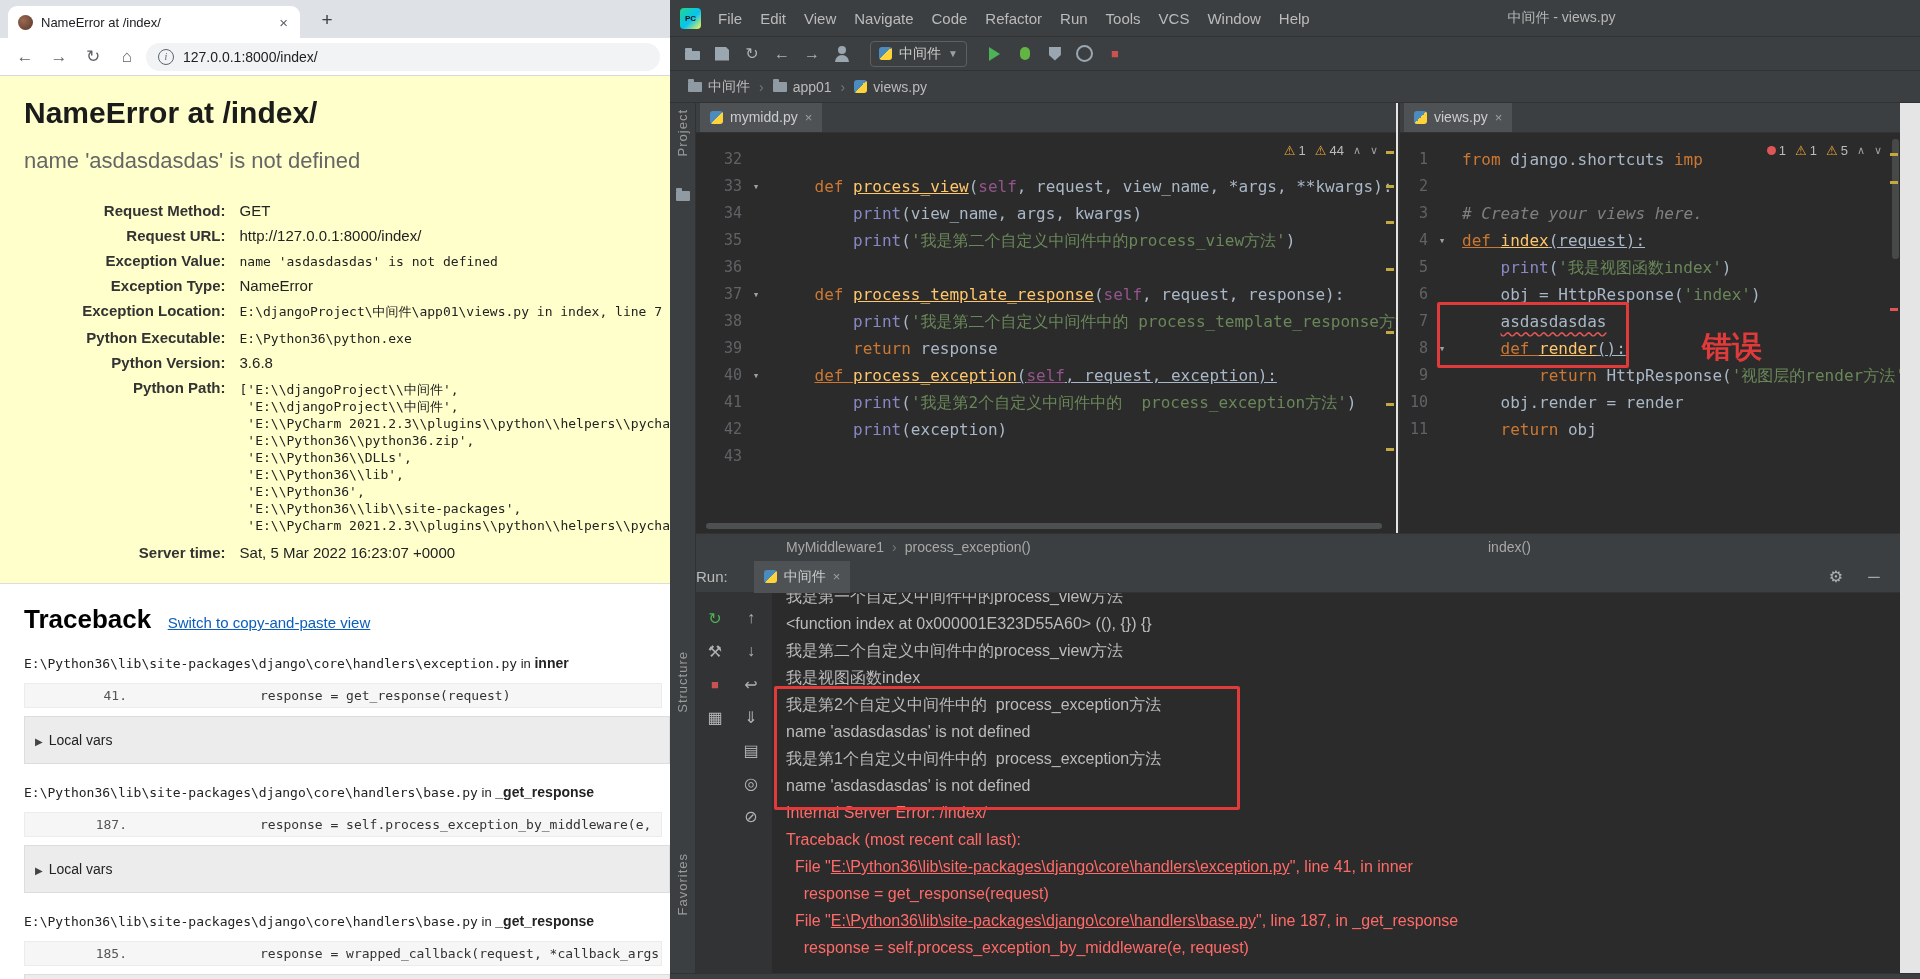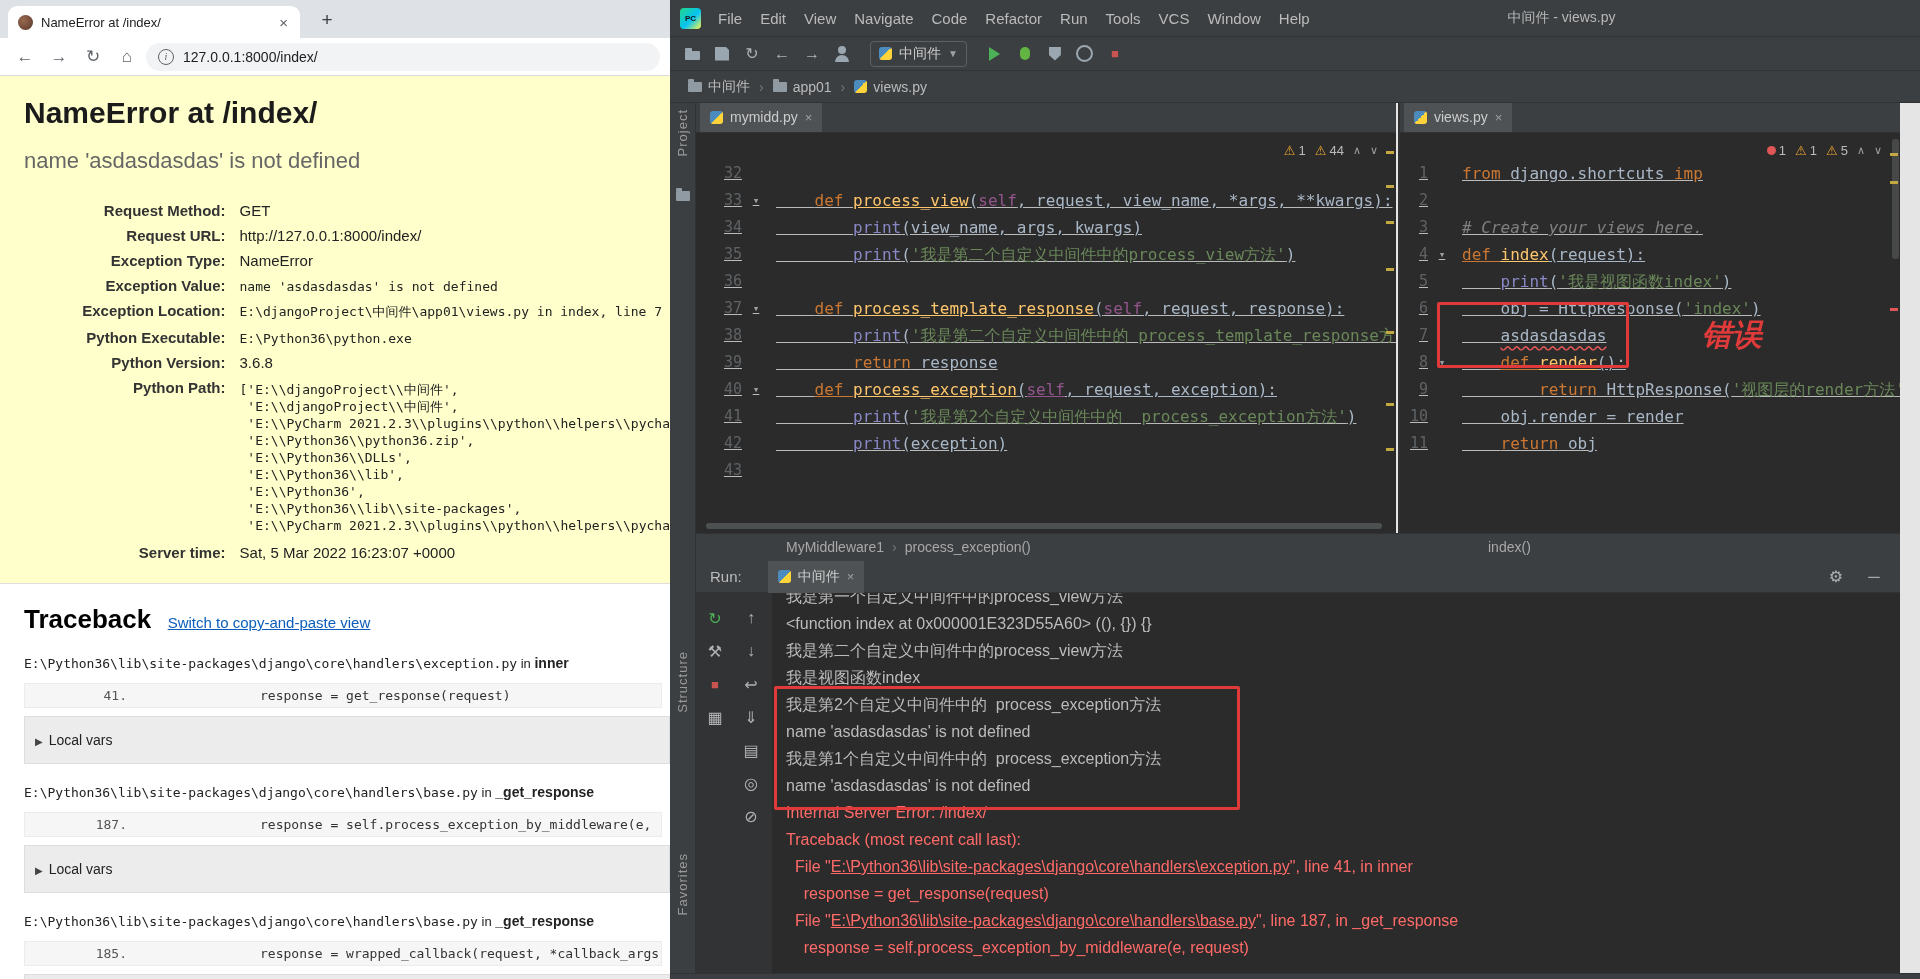--- a/index.html
+++ b/index.html
@@ -66,21 +66,21 @@
   .stripe-right{position:absolute;right:0;top:37px;bottom:6px;width:20px;background:#3c3f41;border-left:1px solid #323232;}
   .stripe-right .vtext{left:3px;}
 
   .editor-area{position:absolute;left:26px;top:103px;width:1204px;height:458px;}
   .pane{position:absolute;top:0;bottom:0;background:#2b2b2b;overflow:hidden;}
   .pane-left{left:0;width:700px;}
   .pane-right{left:702px;right:0;border-left:2px solid #323232;}
   .etabs{height:30px;background:#3c3f41;border-bottom:1px solid #323232;display:flex;align-items:flex-end;}
   .etab{display:flex;align-items:center;gap:7px;background:#4e5254;padding:0 10px;font-size:14px;color:#ccc;height:30px;margin-left:4px;}
   .etab-close{color:#9da0a3;font-size:13px;}
-  .code{position:absolute;top:30px;left:0;right:0;bottom:28px;overflow:hidden;padding-top:27px;font-family:"DejaVu Sans Mono",monospace;font-size:16px;line-height:27px;text-decoration:underline;}
+  .code{position:absolute;top:30px;left:0;right:0;bottom:28px;overflow:hidden;padding-top:13px;font-family:"DejaVu Sans Mono",monospace;font-size:16px;line-height:27px;}
   .cl{display:flex;height:27px;white-space:pre;}
   .gut{flex:0 0 52px;text-align:right;color:#606366;font-size:15px;padding-right:6px;}
   .pane-right .gut{flex:0 0 34px;}
   .fold{flex:0 0 16px;color:#9da0a3;font-size:11px;text-align:center;line-height:27px;}
   .ct{padding-left:12px;}
   .tk-t{color:#a9b7c6}.tk-k{color:#cc7832}.tk-f{color:#ffc66b}.tk-g{color:#6a8759}
   .tk-c{color:#808080;font-style:italic}.tk-s{color:#94558d}.tk-b{color:#8888c6}
   .tk-u{text-decoration:underline;}
   .tk-sq{text-decoration:underline;text-decoration-style:wavy;text-decoration-color:#e05656;text-underline-offset:4px;}
   .insp{position:absolute;top:38px;right:12px;display:flex;align-items:center;gap:9px;font-size:13px;color:#bbb;background:rgba(43,43,43,.85);padding:2px 6px;}
@@ -92,21 +92,21 @@
   .vscroll{position:absolute;right:1px;top:36px;width:7px;height:120px;border-radius:3px;background:#5a5d5e;opacity:.6;}
   .mark{position:absolute;right:2px;width:8px;height:3px;background:#c4a943;}
   .mark.red{background:#e05555;}
   .ed-crumbs{position:absolute;left:0;right:0;bottom:0;height:28px;background:#3c3f41;border-top:1px solid #323232;font-size:14px;color:#a8a8a8;}
   .ed-crumbs .txt{position:absolute;top:0;line-height:27px;display:flex;gap:8px;}
   .ann-box{position:absolute;border:3px solid #e03a3a;border-radius:2px;pointer-events:none;}
   .ann-label{position:absolute;font-size:30px;font-weight:bold;color:#e03a3a;}
 
   .run-panel{position:absolute;left:26px;top:561px;width:1204px;bottom:6px;}
   .run-head{height:32px;background:#3c3f41;border-bottom:1px solid #323232;display:flex;align-items:center;position:relative;}
-  .run-label{margin-left:14px;font-size:15px;color:#bbb;}
+  .run-label{margin-left:0;font-size:15px;color:#bbb;}
   .run-tab{margin-left:26px;height:32px;background:#4e5254;display:flex;align-items:center;gap:7px;padding:0 10px;font-size:14px;color:#ccc;}
   .run-head-icons{position:absolute;right:14px;display:flex;gap:14px;align-items:center;}
   .run-body{position:absolute;top:32px;left:0;right:0;bottom:0;background:#2b2b2b;}
   .run-strip{position:absolute;left:0;top:0;bottom:0;width:76px;background:#313335;border-right:1px solid #323232;}
   .rs-col{position:absolute;top:4px;display:flex;flex-direction:column;}
   .rs-col1{left:7px;}.rs-col2{left:43px;}
   .rs-col .icn{margin-top:9px;}
   .console{position:absolute;left:90px;top:0;right:8px;bottom:0;overflow:hidden;font-family:Liberation Sans, sans-serif;font-size:16px;line-height:27px;white-space:pre;}
   #console-lines{margin-top:-10px;}
   .cn-out{color:#bbbbbb}.cn-err{color:#ff6b68}
@@ -160,26 +160,26 @@
           <tbody id="meta-rows">
             <tr>
               <th>Request Method:</th>
               <td><span class="">GET</span></td>
             </tr>
             <tr>
               <th>Request URL:</th>
               <td><span class="">http://127.0.0.1:8000/index/</span></td>
             </tr>
             <tr>
+              <th>Exception Value:</th>
+              <td><span class="mono">name 'asdasdasdas' is not defined</span></td>
+            </tr>
+            <tr>
               <th>Exception Type:</th>
               <td><span class="">NameError</span></td>
-            </tr>
-            <tr>
-              <th>Exception Value:</th>
-              <td><span class="mono">name 'asdasdasdas' is not defined</span></td>
             </tr>
             <tr>
               <th>Exception Location:</th>
               <td><span class="mono">E:\djangoProject\中间件\app01\views.py in index, line 7</span></td>
             </tr>
             <tr>
               <th>Python Executable:</th>
               <td><span class="mono">E:\Python36\python.exe</span></td>
             </tr>
             <tr>
@@ -382,21 +382,21 @@
             <span class="cnt">5</span>
           </span>
           <span class="insp-nav">∧</span>
           <span class="insp-nav">∨</span>
         </div>
       <div class="vscroll"></div>
       <div class="mark" style="top:50px;"></div>
       <div class="mark" style="top:78px;"></div>
       <div class="mark red" style="top:205px;"></div>
       <div class="ann-box" style="left:37px;top:199px;width:192px;height:66px;"></div>
-      <div class="ann-label" style="left:302px;top:212px;font-style:italic;">错误</div>
+      <div class="ann-label" style="left:302px;top:224px;">错误</div>
     </div>
 
     <div class="ed-crumbs">
       <div class="txt" style="left:90px;" id="edcrumb0">
           <span>MyMiddleware1</span>
           <span class="crumb-sep">›</span>
           <span>process_exception()</span>
         </div>
       <div class="txt" style="left:792px;" id="edcrumb1">
           <span>index()</span>

